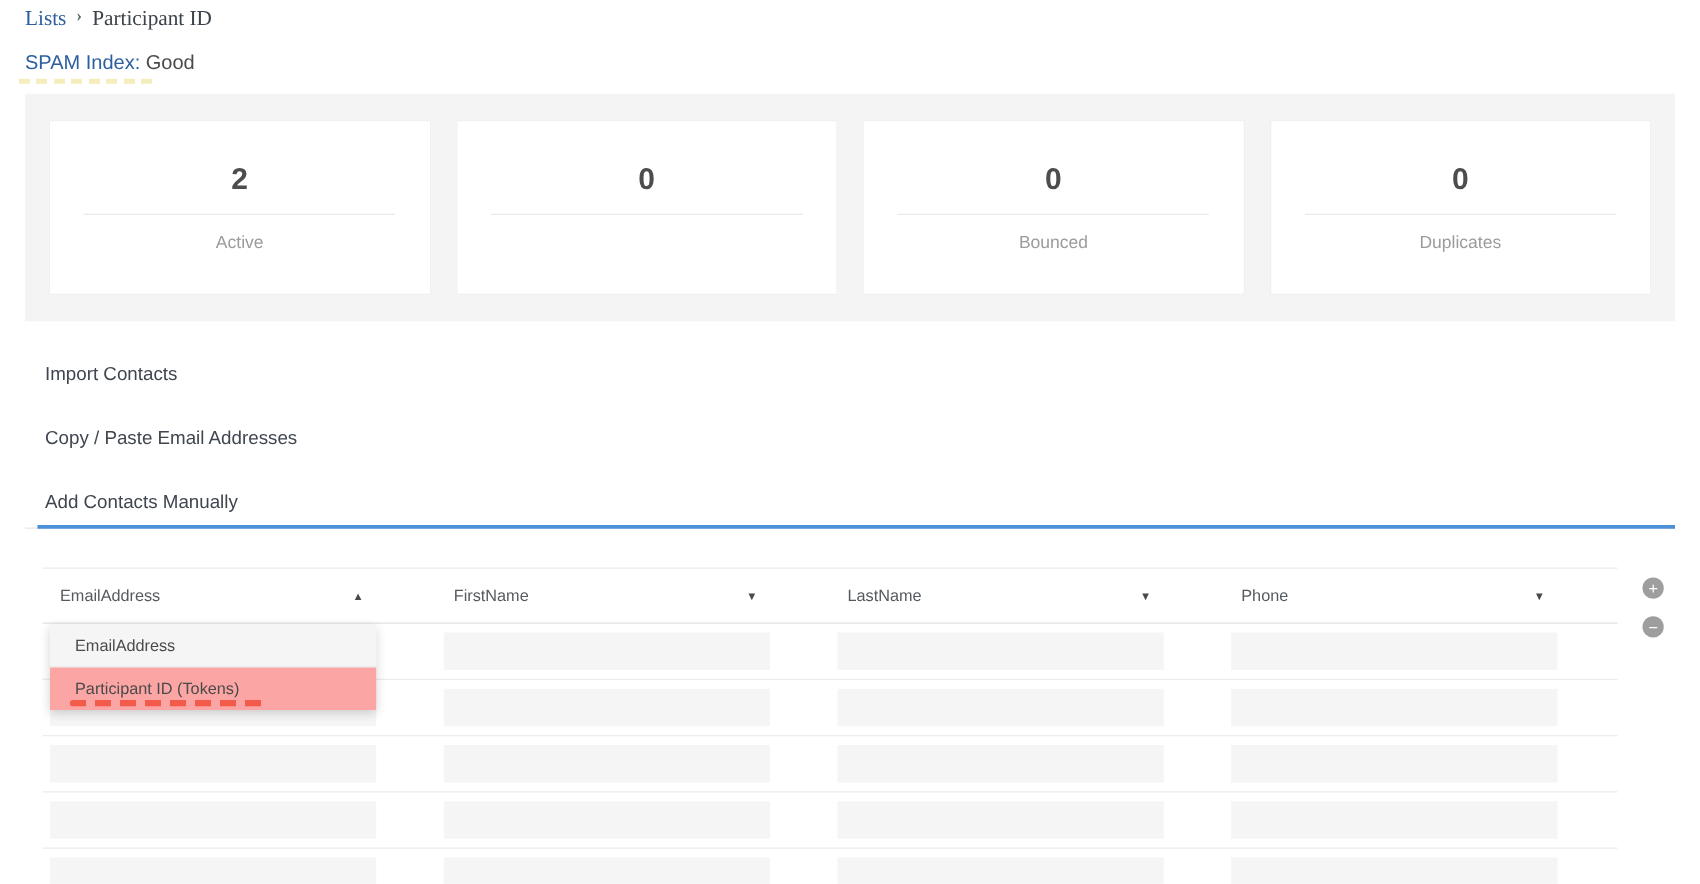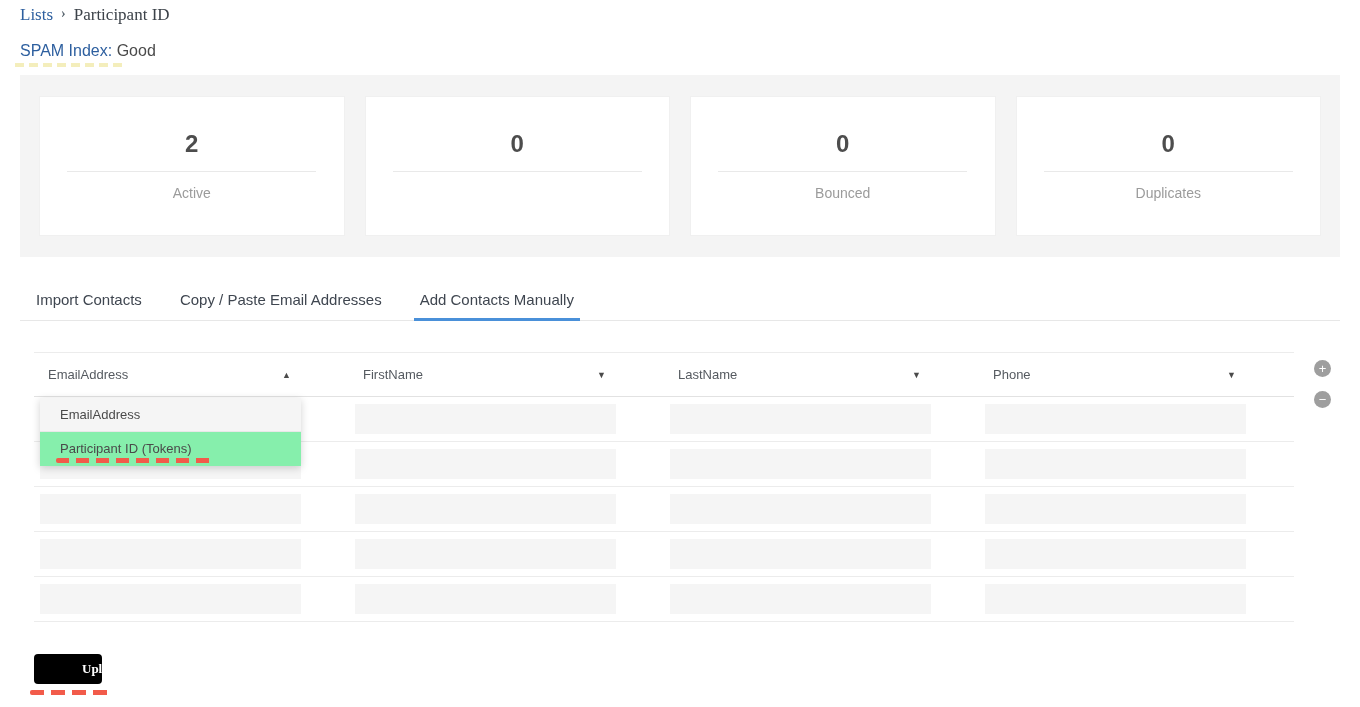--- a/index.html
+++ b/index.html
@@ -20,21 +20,21 @@
     background: repeating-linear-gradient(to right, #e6d96a 0 9px, transparent 9px 14px); }
 
   
   .stats-panel { margin: 8px 20px 0 20px; background: #f4f4f4; padding: 21px 19px; display: flex; gap: 20px; }
   .stat-card { flex: 1; background: #ffffff; height: 140px; text-align: center; padding-top: 33px; border: 1px solid #f0f0f0; }
   .stat-value { font-size: 24px; font-weight: bold; color: #4d4d4d; line-height: 28px; }
   .stat-divider { width: 82%; margin: 13px auto 0 auto; border: none; border-top: 1px solid #e9e9e9; height: 0; }
   .stat-label { margin-top: 13px; font-size: 14px; color: #9b9b9b; }
 
   
-  .tabs { margin: 28px 20px 0 20px; padding-left: 10px; display: flex; gap: 26px; border-bottom: 1px solid #e7e7e7; }
+  .tabs { margin: 28px 20px 0 20px; padding-left: 10px; display: flex; gap: 16px; border-bottom: 1px solid #e7e7e7; flex-direction: column; }
   .tab { padding: 6px 6px 10px 6px; font-size: 15px; color: #3f4650; cursor: pointer;
     border-bottom: 3px solid transparent; margin-bottom: -1px; white-space: nowrap; }
   .tab.active { border-bottom-color: #4a90d9; }
 
   
   .table-section { position: relative; margin: 31px 66px 0 34px; }
   .grid-header { display: flex; height: 45px; align-items: center;
     border-top: 1px solid #ececec; border-bottom: 1px solid #e2e2e2; }
   .col-header { width: 25%; display: flex; align-items: center; justify-content: space-between;
     padding: 0 58px 0 14px; cursor: pointer; }
@@ -43,21 +43,21 @@
 
   .grid-row { display: flex; height: 45px; align-items: center; border-bottom: 1px solid #ececec; }
   .grid-cell { width: 25%; padding: 0 48px 0 6px; }
   .grid-cell input { width: 100%; height: 30px; background: #f5f5f5; border: none; outline: none;
     font-family: "Liberation Sans", sans-serif; font-size: 13px; color: #4a4a4a; padding: 0 8px; }
 
   
   .dropdown-menu { position: absolute; top: 46px; left: 6px; width: 261px; background: #ffffff;
     box-shadow: 0 2px 8px rgba(0,0,0,0.18); z-index: 10; }
   .dropdown-item { height: 34px; line-height: 34px; padding-left: 20px; font-size: 13px; color: #4a4a4a;
-    cursor: pointer; position: relative; background: #86efac; }
+    cursor: pointer; position: relative; background: #fca5a5; }
   .dropdown-item.highlighted { background: #f5f5f5; border-bottom: 1px solid #e8e8e8; }
   .annot-red-dd { position: absolute; left: 16px; bottom: 3px; width: 160px; height: 5px; border-radius: 2px;
     background: repeating-linear-gradient(to right, #f25b4a 0 13px, transparent 13px 20px); }
 
   
   .round-btn { position: absolute; right: -37px; width: 17px; height: 17px; border-radius: 50%;
     background: #9e9e9e; color: #ffffff; border: none; cursor: pointer; font-size: 13px; line-height: 15px;
     text-align: center; padding: 0; font-family: "Liberation Sans", sans-serif; }
   .round-btn.plus { top: 8px; }
   .round-btn.minus { top: 39px; }

